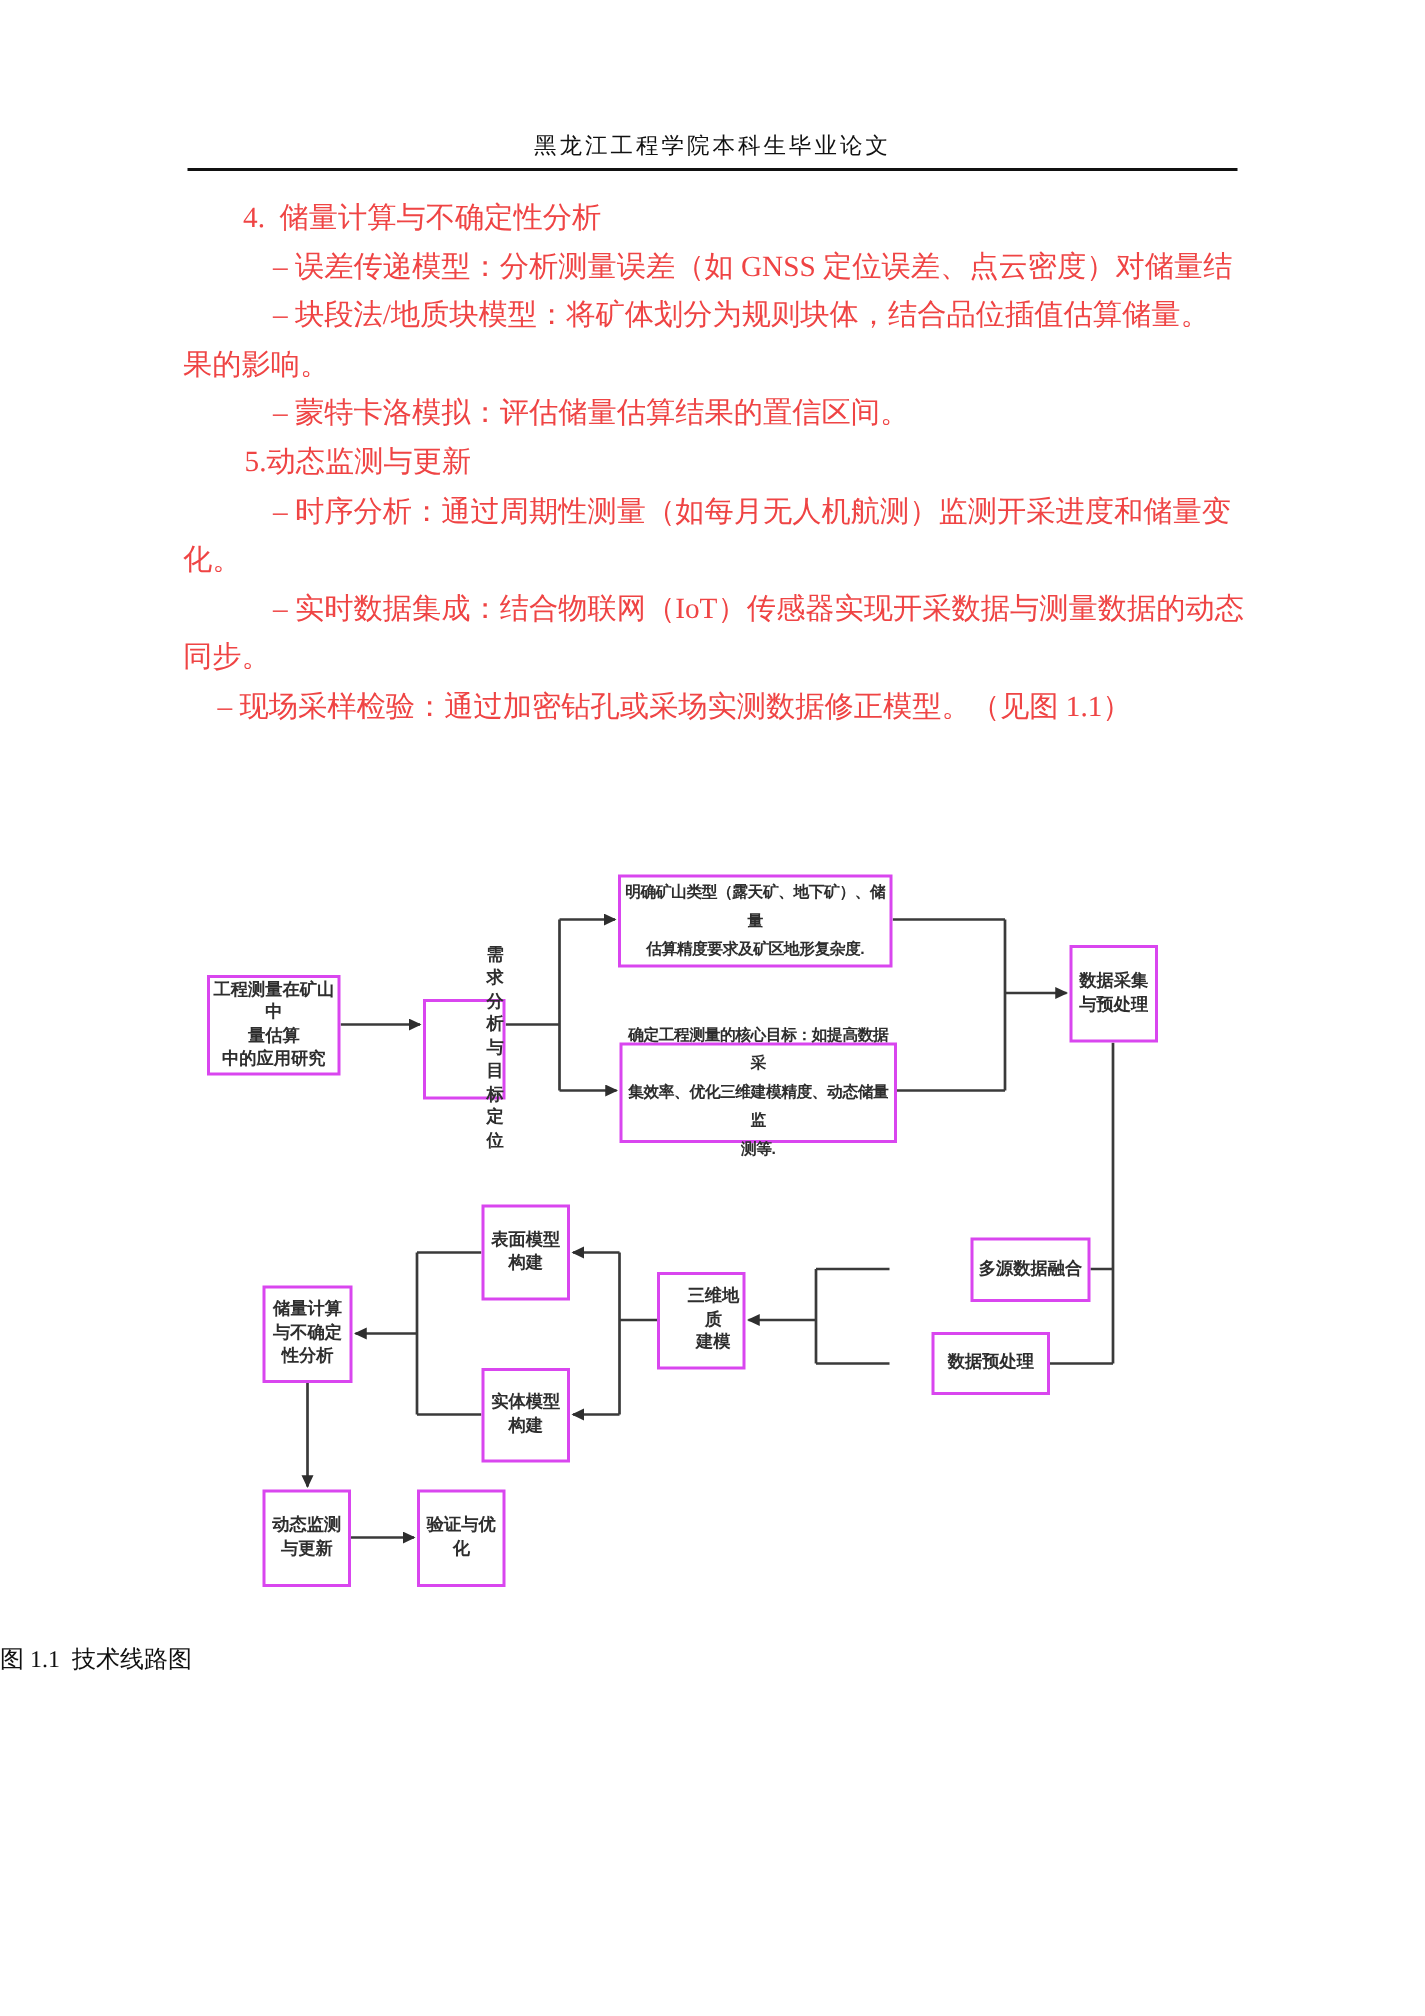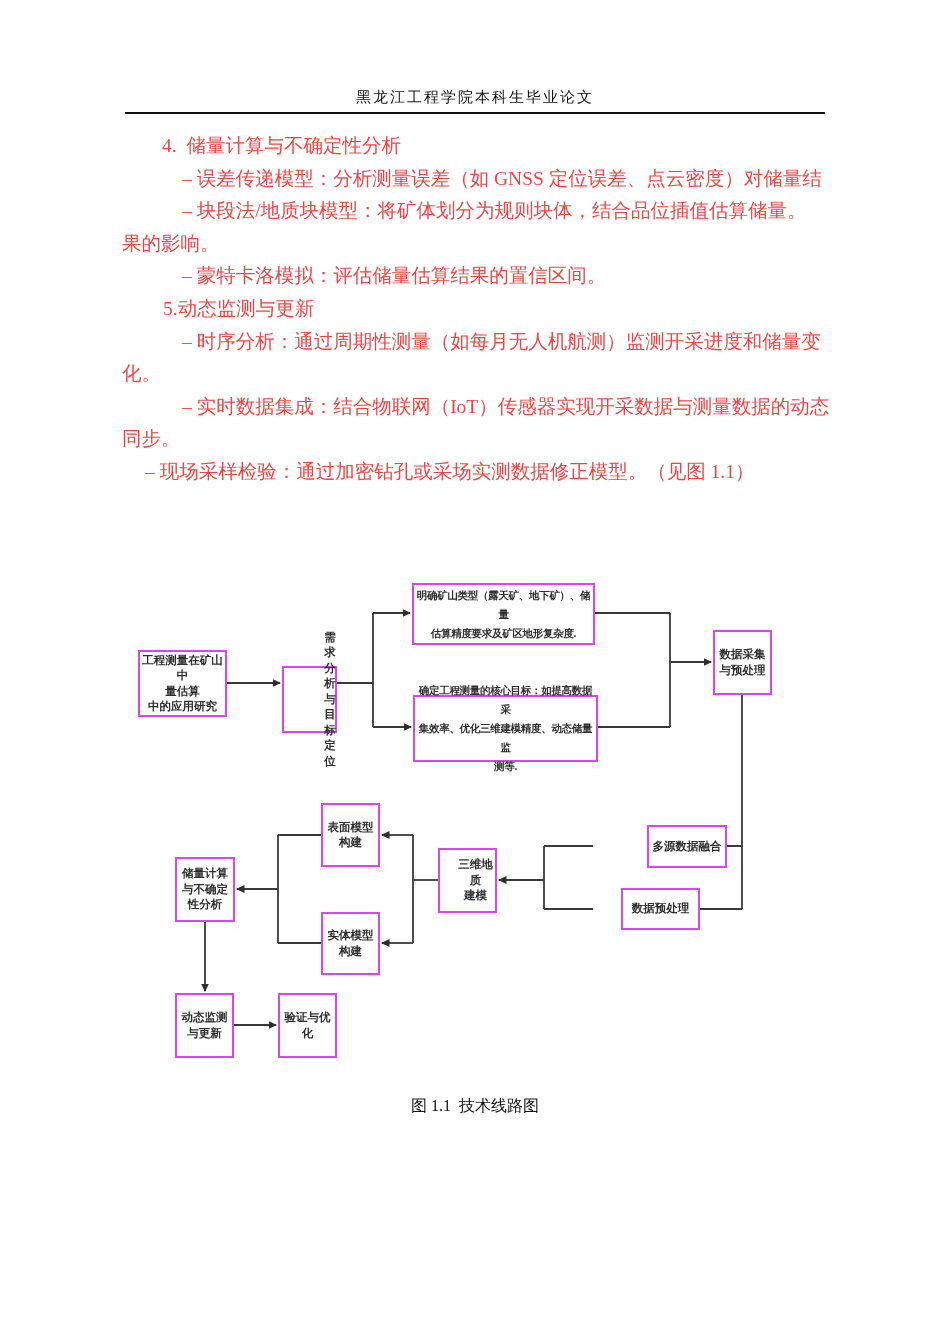--- a/index.html
+++ b/index.html
@@ -44,21 +44,21 @@
     border:2px solid #d946ef;background:#fff;
     display:flex;align-items:center;justify-content:center;
     text-align:center;
     font-family:"Liberation Sans","DejaVu Sans",sans-serif;
     font-weight:700;color:#2e2e2e;
     font-size:11.5px;line-height:15.5px;
   }
   .fnode.wide{font-size:10.5px;line-height:19px;letter-spacing:-0.3px;}
   .fig-caption{
     position:absolute;top:1096px;left:0;width:950px;
-    text-align:center;font-size:16px;color:#111;white-space:pre;
+    font-size:16px;color:#111;white-space:pre;
   }
   
   .footer-rule{
     position:absolute;top:1233px;left:125px;width:700px;height:2px;
     border-top:2px solid #111;border-bottom:1px solid #111;
   }
   .page-number{
     position:absolute;top:1253px;left:0;width:950px;
     text-align:center;font-size:17px;color:#111;
   }

